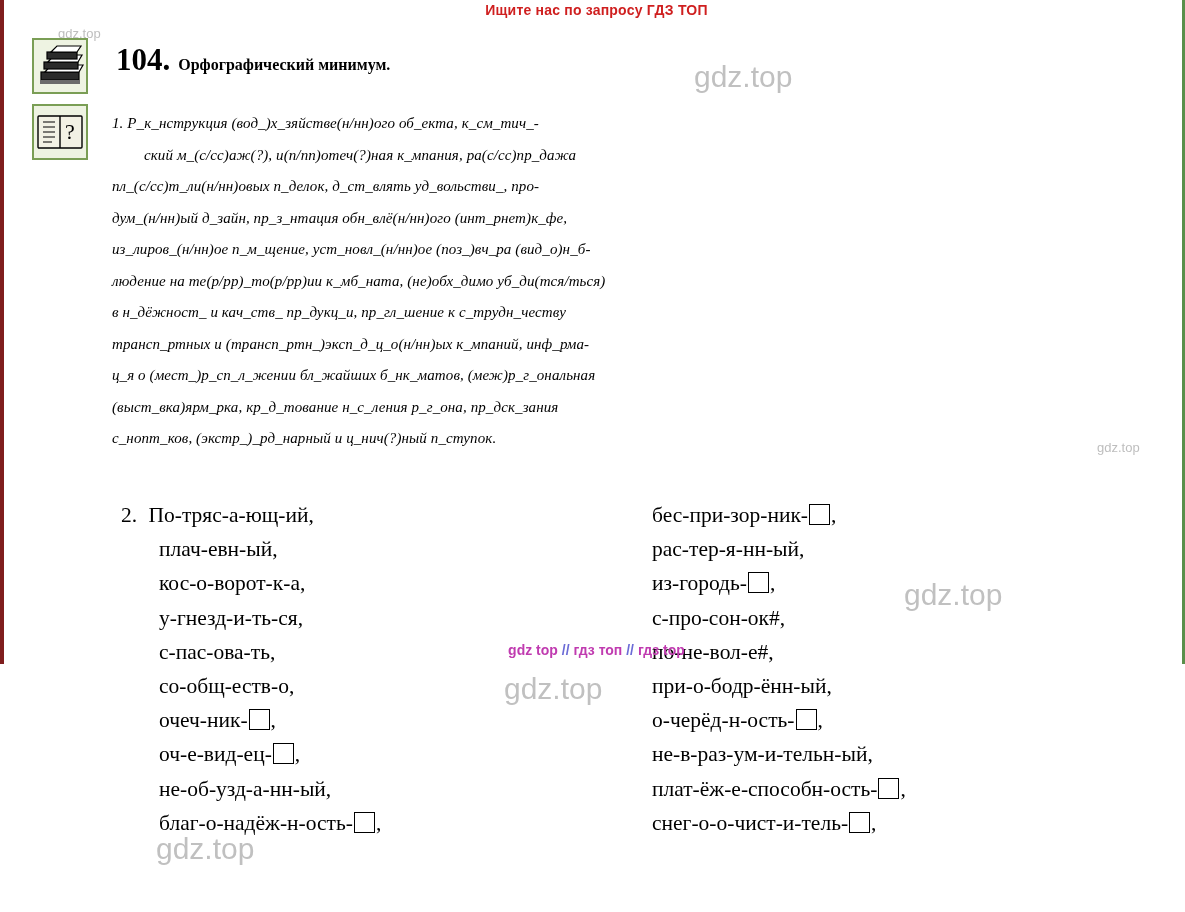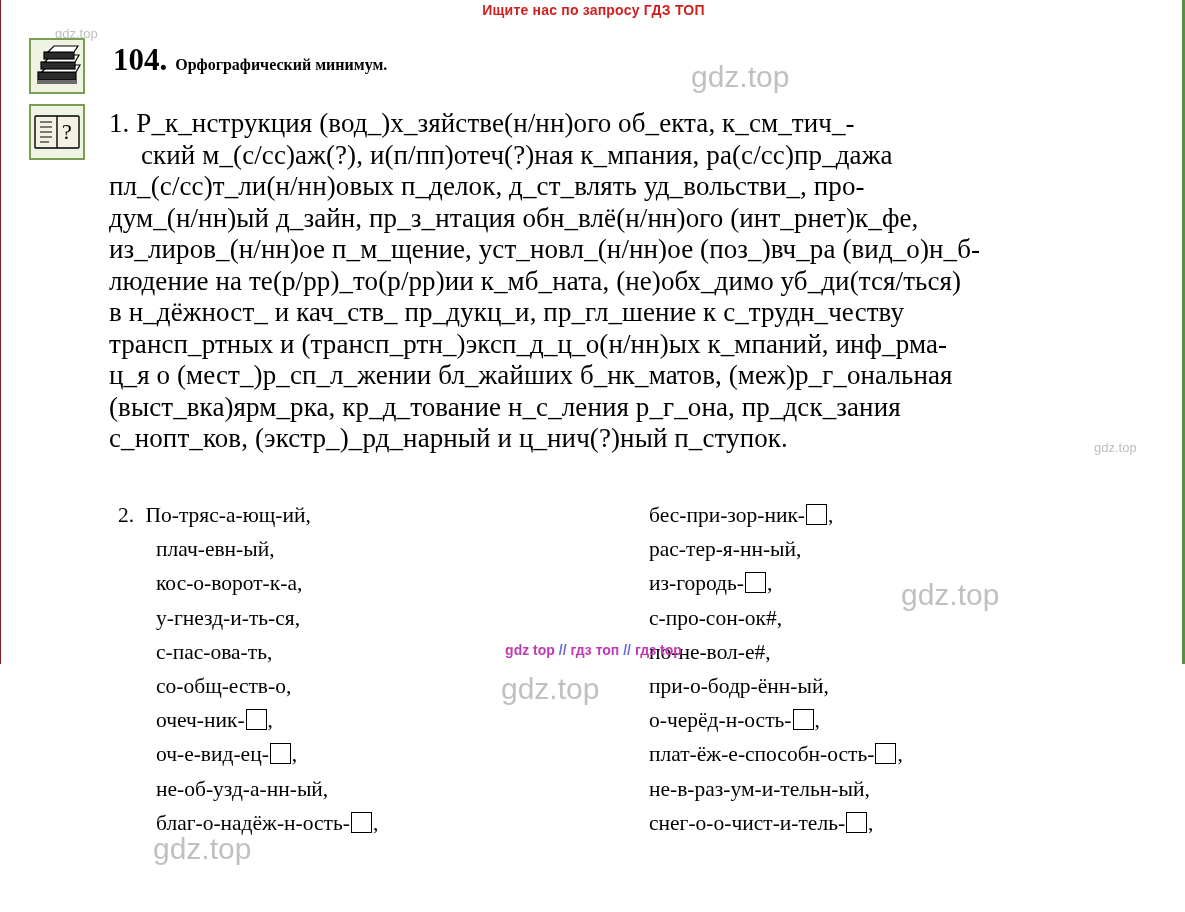--- a/index.html
+++ b/index.html
@@ -13,21 +13,21 @@
     font-family: "Liberation Serif", serif;
     color: #000000;
     position: relative;
     overflow: hidden;
   }
   .page {
     position: absolute;
     left: 0; top: 0;
     width: 1185px;
     height: 664px;
-    border-left: 1px solid #7f1d1d;
+    border-left: 4px solid #7f1d1d;
     border-right: 3px solid #5a8f4a;
     box-sizing: border-box;
   }
   .top-ad {
     position: absolute;
     top: 2px;
     left: 0;
     width: 1185px;
     text-align: center;
     font-family: "Liberation Sans", sans-serif;
@@ -96,23 +96,24 @@
     font-size: 16px;
     margin-left: 8px;
   }
 
   
   .task1 {
     position: absolute;
     left: 108px;
     top: 108px;
     width: 1030px;
-    font-size: 27px;
+    font-size: 15px;
     line-height: 31.5px;
     letter-spacing: 0.1px;
+    font-style: italic;
   }
   .task1 .ln {
     white-space: nowrap;
     display: block;
   }
   .task1 .ln.indent { padding-left: 32px; }
 
   
   .task2 {
     position: absolute;
@@ -217,22 +218,22 @@
       <span class="word-line"><span>благ-о-надёж-н-ость-</span><span class="box"></span><span>,</span></span>
     </div>
     <div class="col-right">
       <span class="word-line"><span>бес-при-зор-ник-</span><span class="box"></span><span>,</span></span>
       <span class="word-line"><span>рас-тер-я-нн-ый,</span></span>
       <span class="word-line"><span>из-городь-</span><span class="box"></span><span>,</span></span>
       <span class="word-line"><span>с-про-сон-ок#,</span></span>
       <span class="word-line"><span>по-не-вол-е#,</span></span>
       <span class="word-line"><span>при-о-бодр-ённ-ый,</span></span>
       <span class="word-line"><span>о-черёд-н-ость-</span><span class="box"></span><span>,</span></span>
+      <span class="word-line"><span>не-в-раз-ум-и-тельн-ый,</span></span>
       <span class="word-line"><span>плат-ёж-е-способн-ость-</span><span class="box"></span><span>,</span></span>
-      <span class="word-line"><span>не-в-раз-ум-и-тельн-ый,</span></span>
       <span class="word-line"><span>снег-о-о-чист-и-тель-</span><span class="box"></span><span>,</span></span>
     </div>
   </div>
 
   <div class="bottom-ad">
     <span>gdz top</span>
     <span class="sep">//</span>
     <span>гдз топ</span>
     <span class="sep">//</span>
     <span>гдз tор</span>

